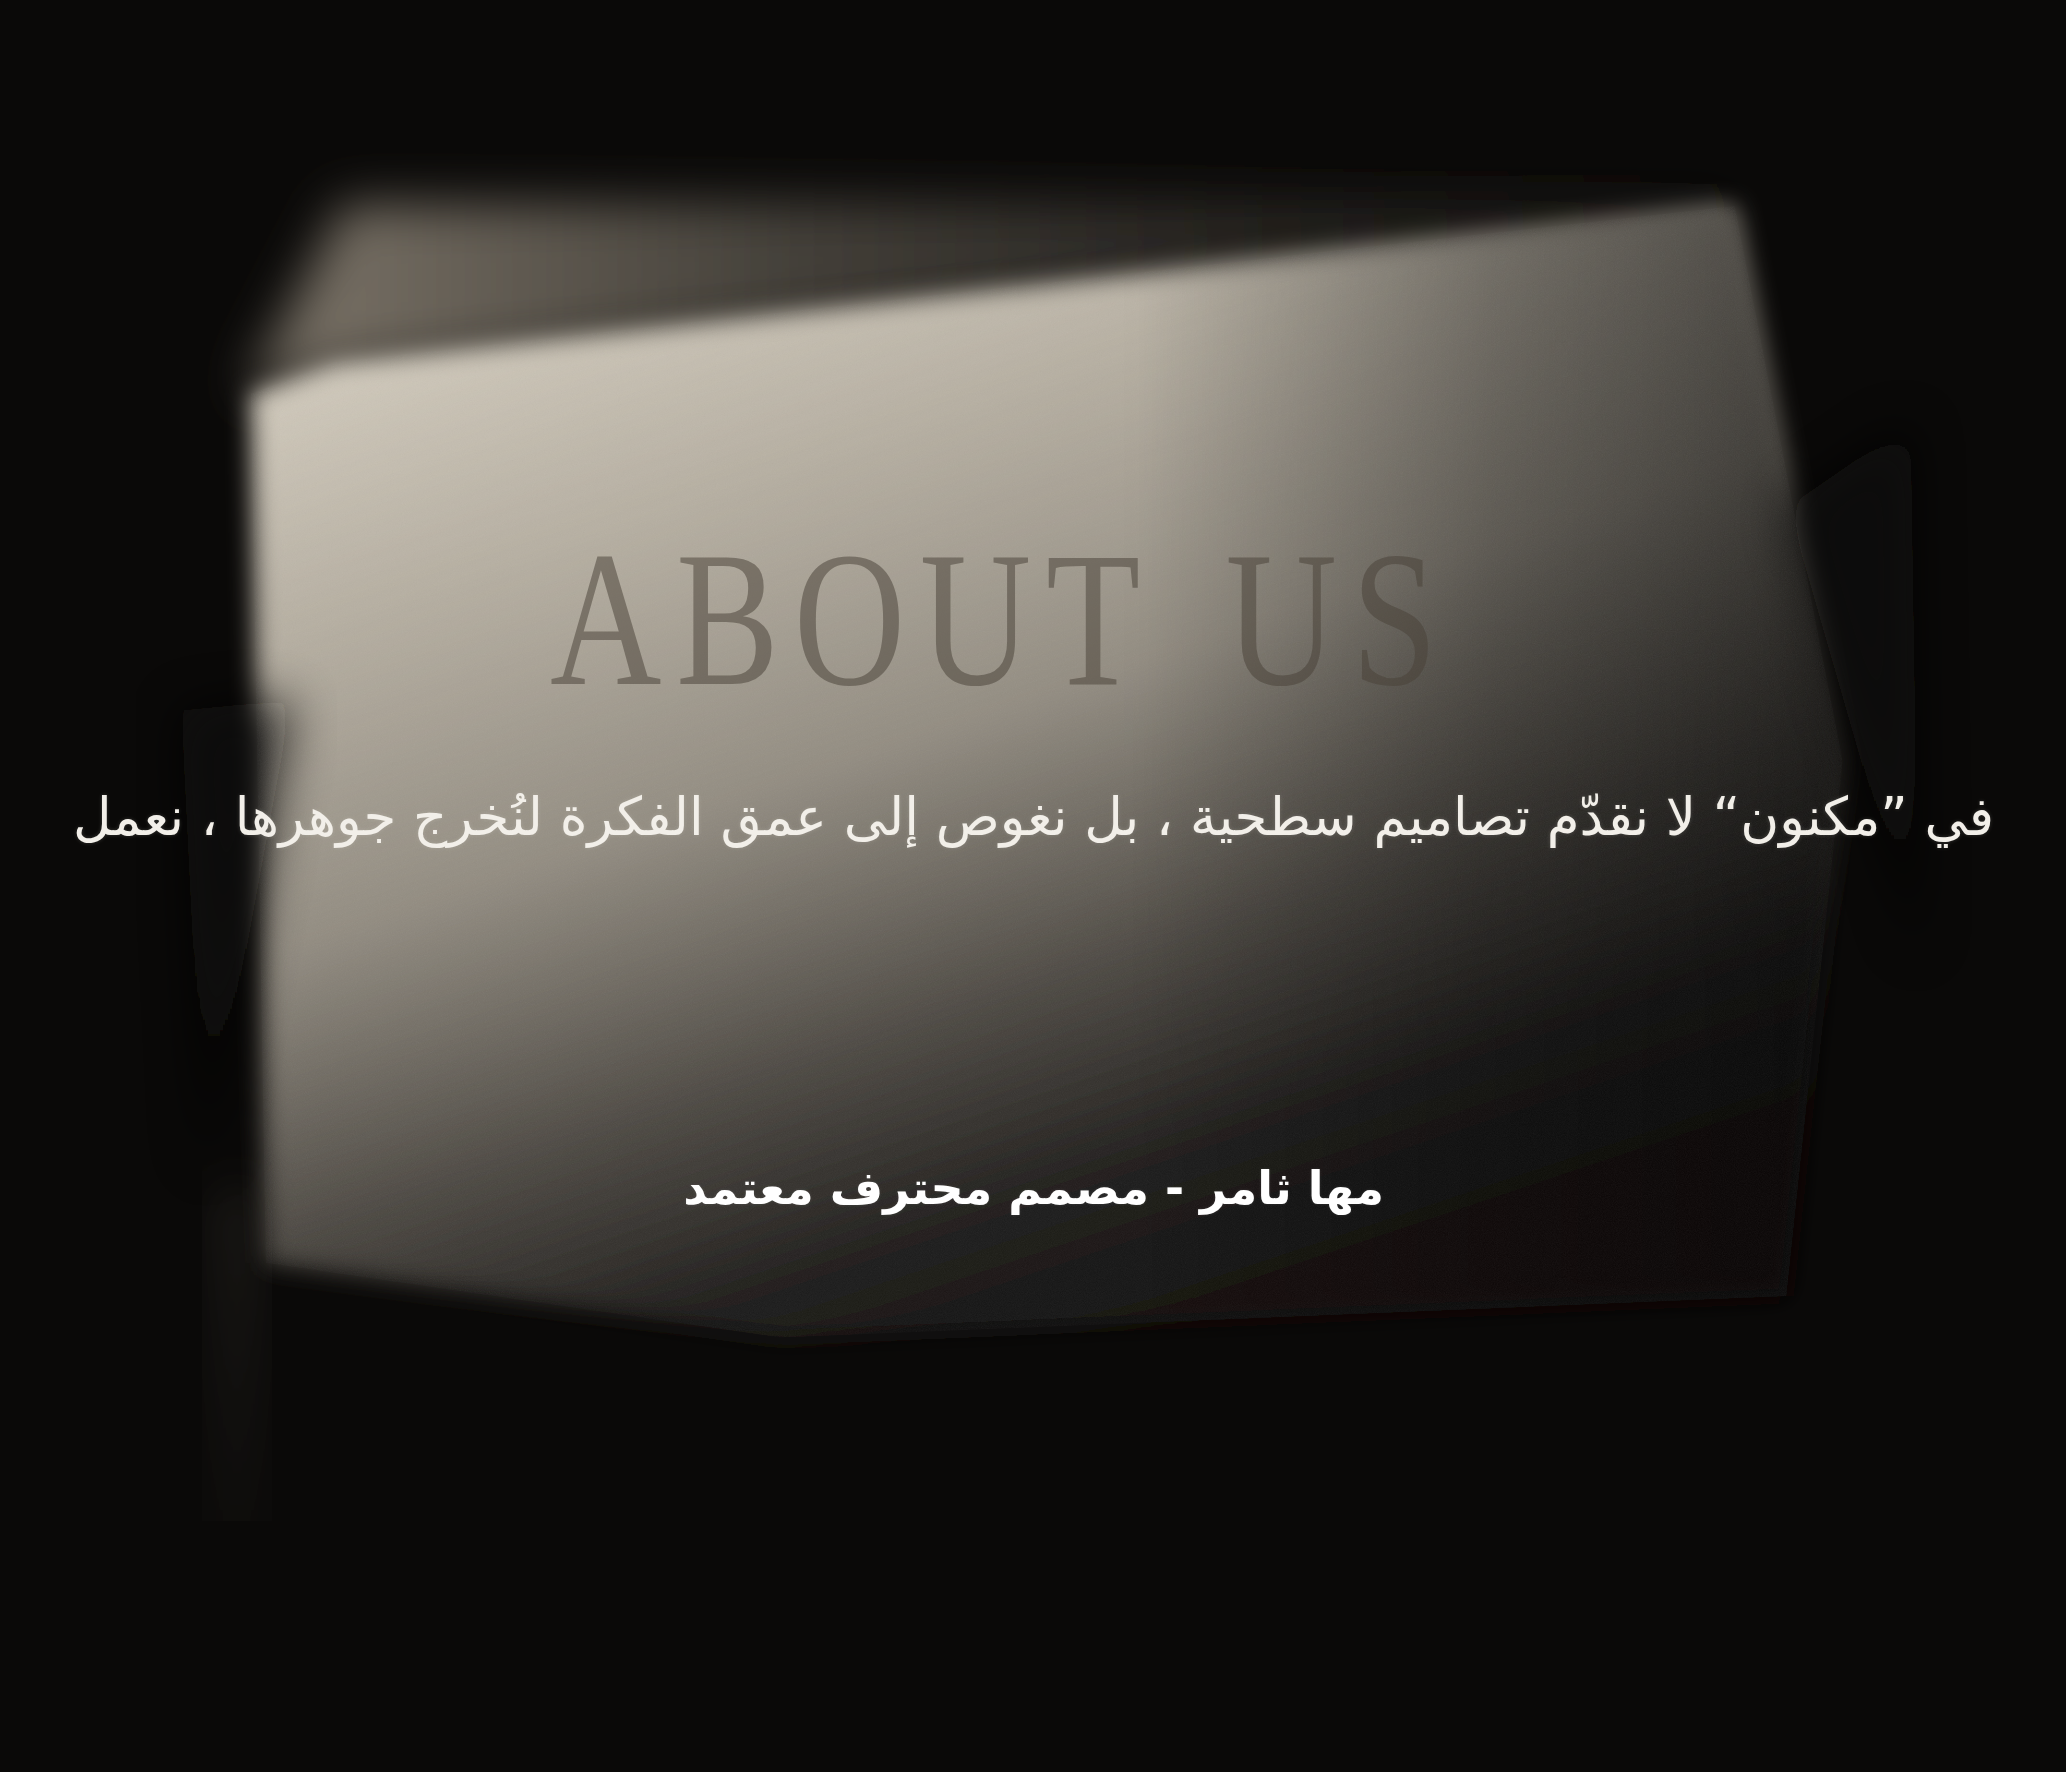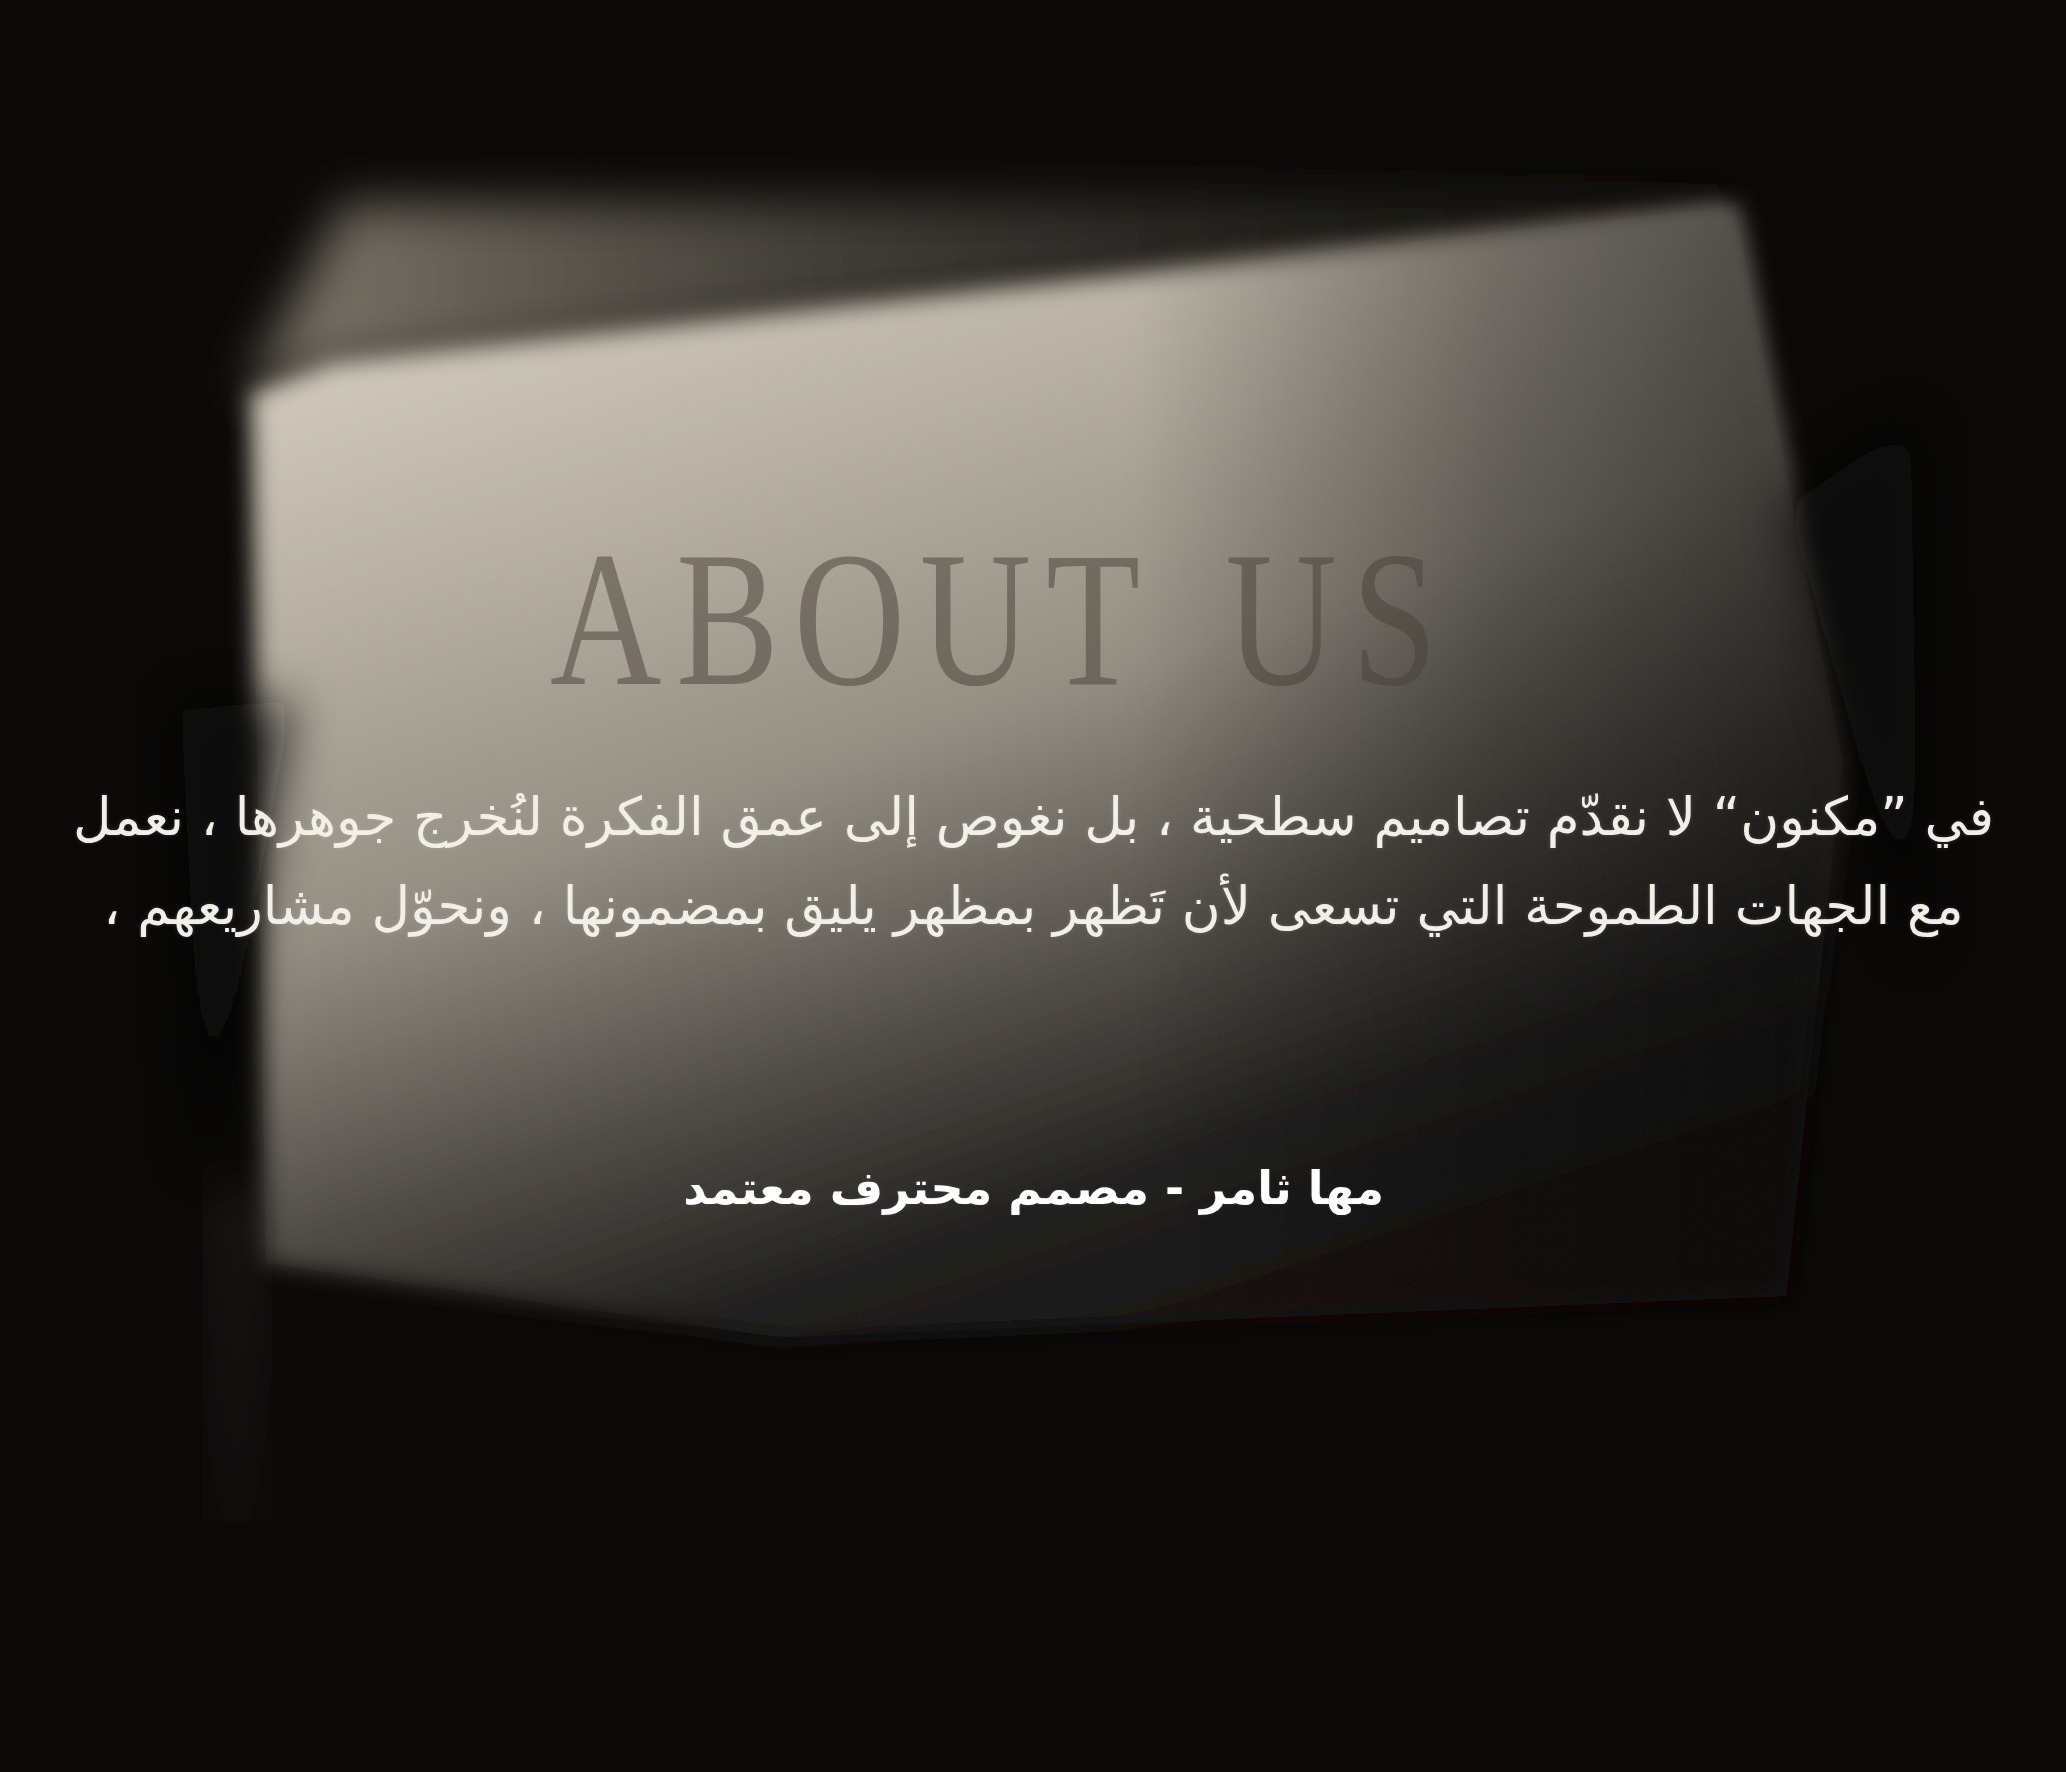--- a/index.html
+++ b/index.html
@@ -132,19 +132,18 @@
 
     <rect x="262" y="1430" width="46" height="560" fill="url(#gStreak)" filter="url(#fBlurL)"></rect>
 
     <rect x="280" y="230" width="1960" height="1410" clip-path="url(#panelClip)" filter="url(#fGrain)" opacity="0.5"></rect>
   </svg>
 
   <h1 class="watermark-title">ABOUT US</h1>
 
   <div class="about-paragraph">
     <div class="para-line">في ”مكنون“ لا نقدّم تصاميم سطحية ، بل نغوص إلى عمق الفكرة لنُخرج جوهرها ، نعمل</div>
-    <div class="para-line">مع الجهات الطموحة التي تسعى لأن تَظهر بمظهر يليق بمضمونها ، ونحوّل مشاريعهم ،</div>
   </div>
 
   <div class="designer-signature">مها ثامر - مصمم محترف معتمد</div>
 
 </div>
 
 
 </body></html>

